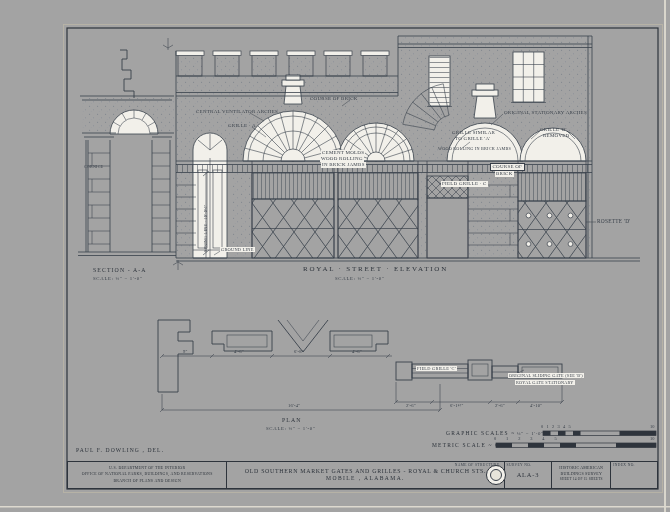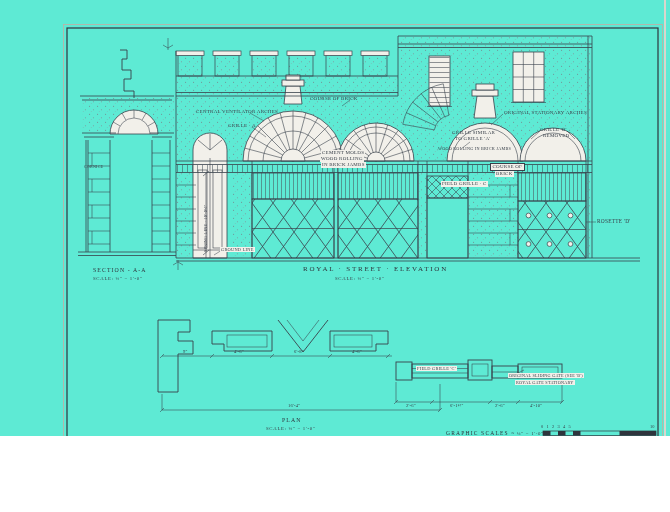--- a/index.html
+++ b/index.html
@@ -1,17 +1,17 @@
 <!DOCTYPE html>
 <html><head>
 <meta charset="utf-8">
 <style>
   *{margin:0;padding:0;box-sizing:border-box}
   html,body{background:#ffffff}
-  .page{position:relative;width:670px;height:436px;background:#5eead4;overflow:hidden;
+  .page{position:relative;width:670px;height:512px;background:#a3a3a3;overflow:hidden;
         font-family:"Liberation Serif","DejaVu Serif",serif;color:#2e343c}
   svg{position:absolute;left:0;top:0}
   .note{position:absolute;font-size:5px;line-height:1.2;letter-spacing:.25px;white-space:nowrap;color:#39404a}
   .bg{background:#f2f0ea;padding:0 1px}
   .boxed{border:.6px solid #39404a;background:#f2f0ea;padding:0 1.5px}
   .vert{transform:rotate(-90deg);transform-origin:left top}
   .dim{position:absolute;font-size:4.6px;letter-spacing:.2px;white-space:nowrap;color:#39404a}
   .dtitle{position:absolute;font-size:5.8px;letter-spacing:1.1px;white-space:nowrap;color:#2e343c}
   .dtitle.big{font-size:7px;letter-spacing:1.8px}
   .dscale{position:absolute;font-size:4.8px;letter-spacing:.7px;white-space:nowrap;color:#39404a}

